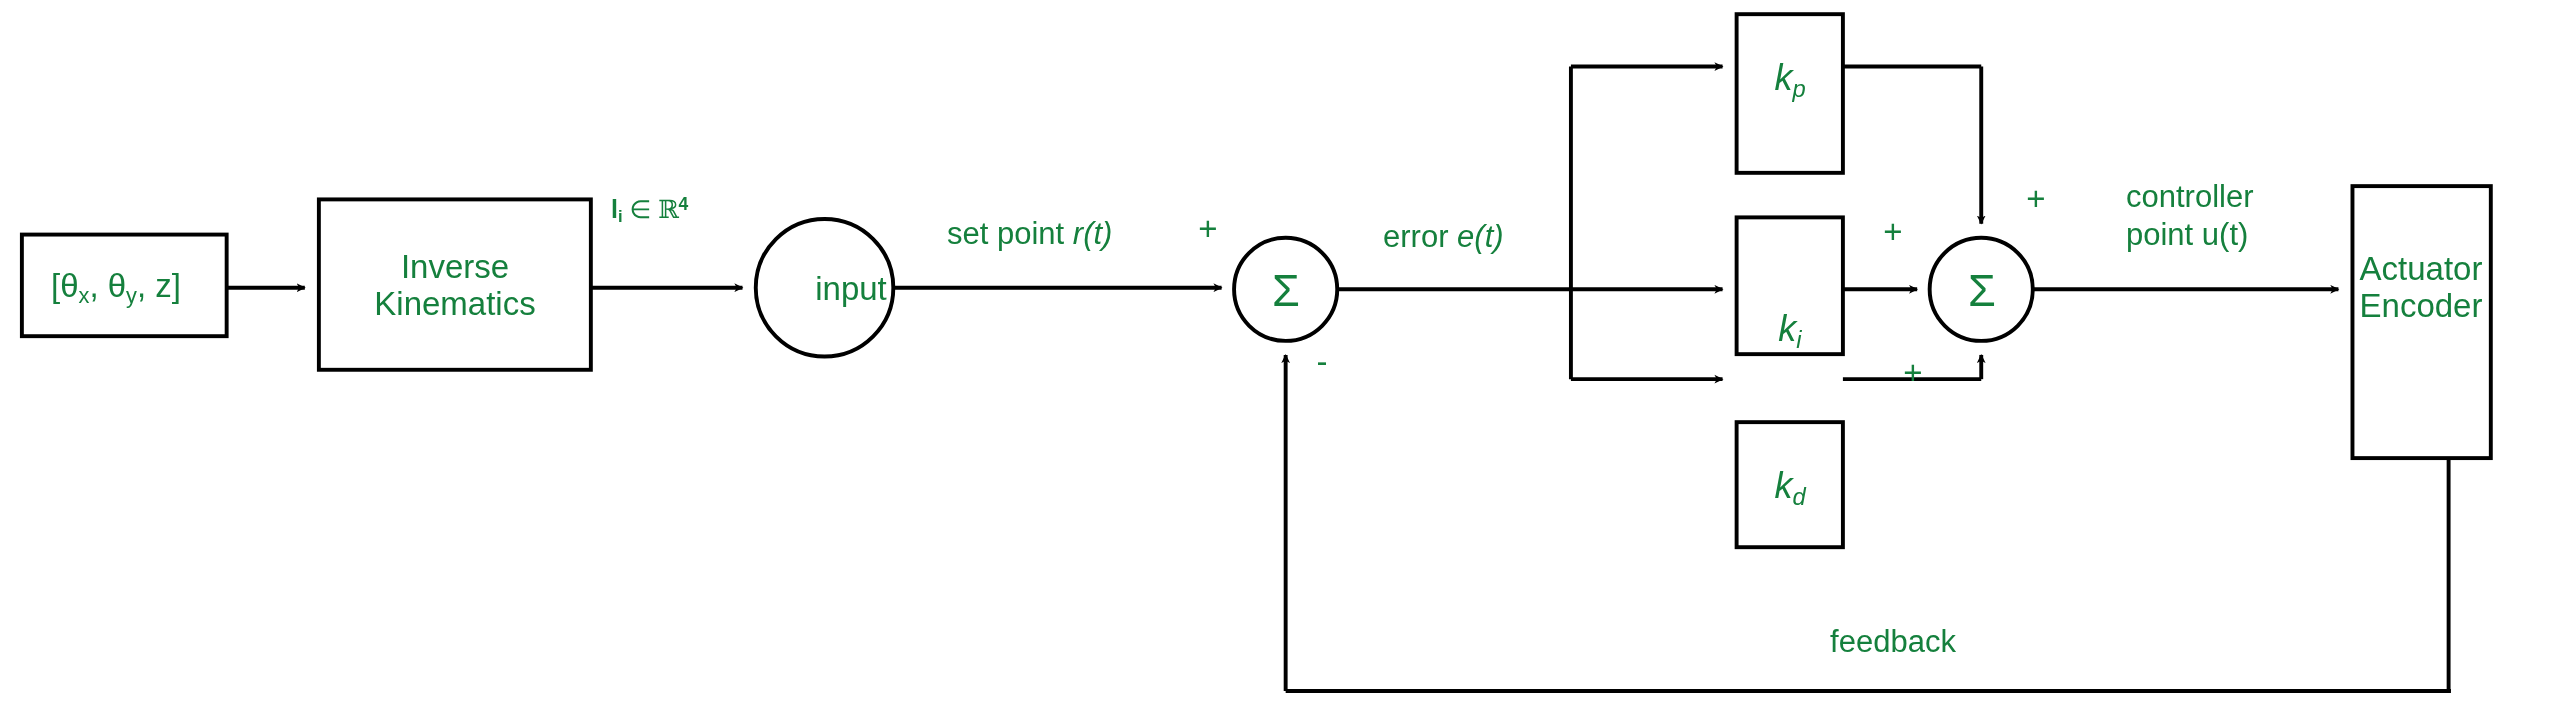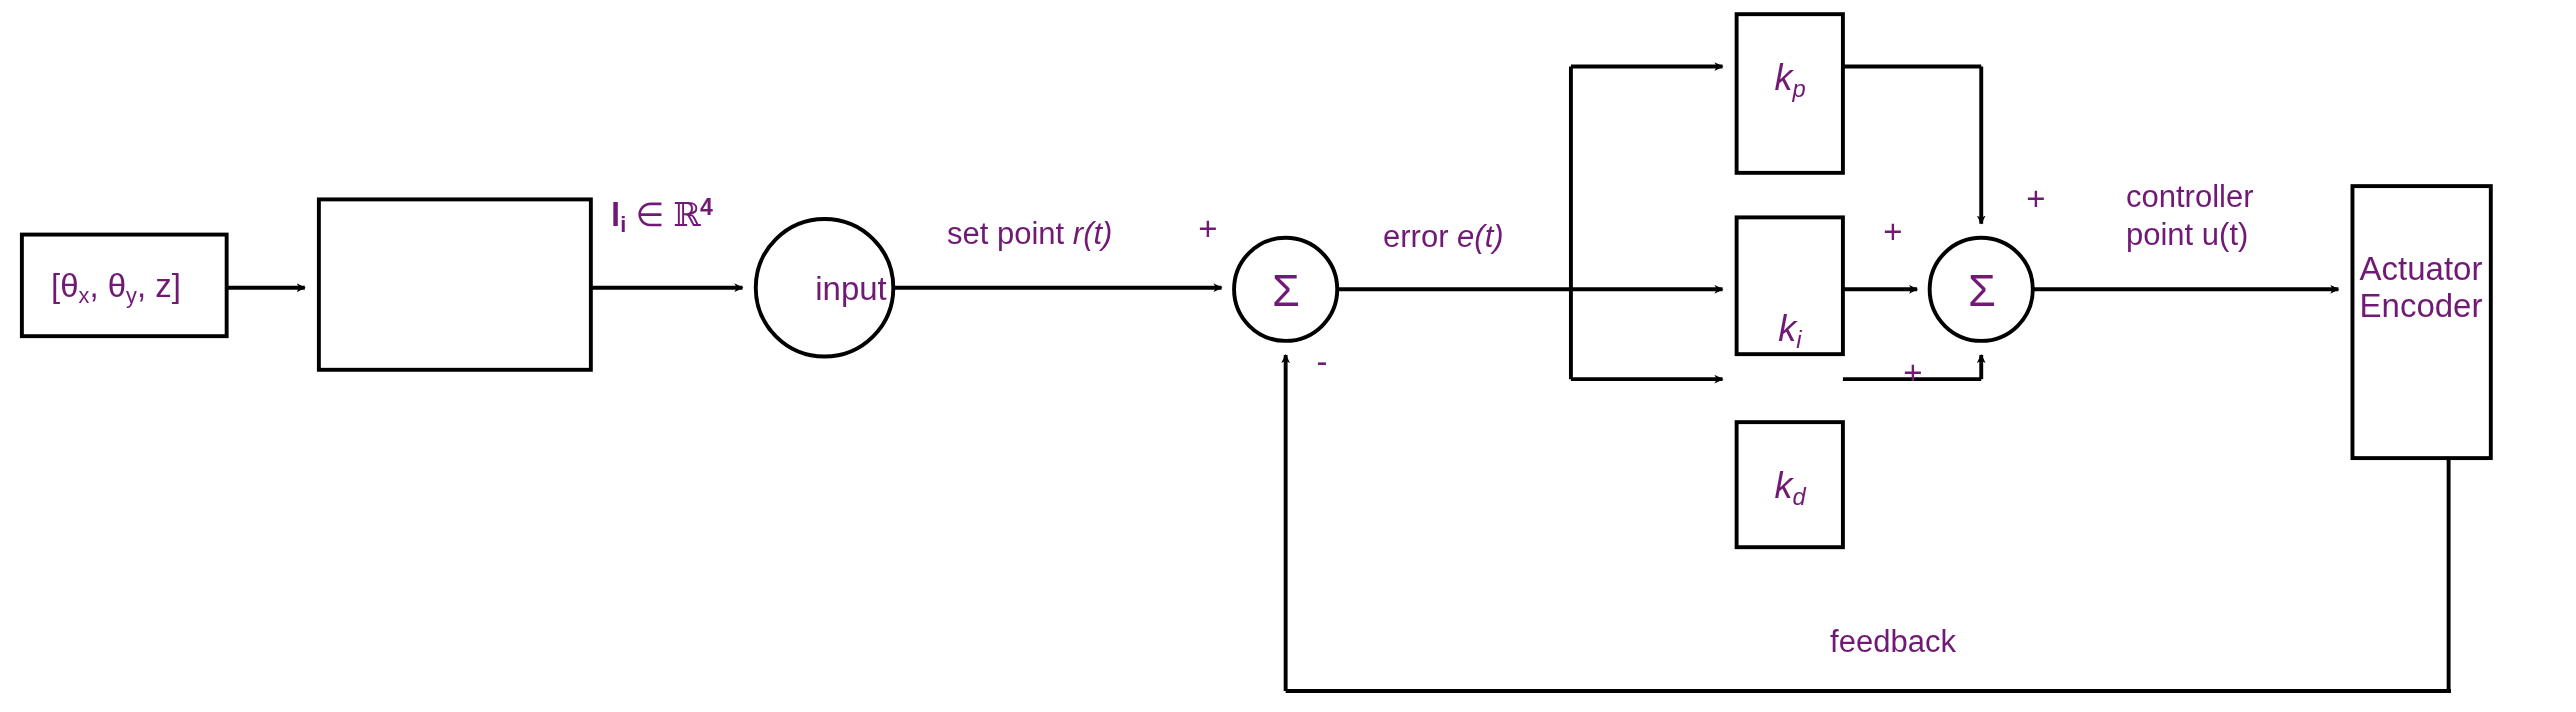--- a/index.html
+++ b/index.html
@@ -20,21 +20,21 @@
   #stage svg {
     position: absolute;
     left: 0;
     top: 0;
     width: 2576px;
     height: 713px;
   }
   
   .lbl {
     position: absolute;
-    color: #701a75;
+    color: #15803d;
     font-family: "Liberation Sans", sans-serif;
     white-space: nowrap;
     line-height: 1.12;
     user-select: none;
   }
   .lbl.ctr {
     transform: translate(-50%, -50%);
     text-align: center;
   }
   .box-text {
@@ -55,21 +55,21 @@
     vertical-align: -0.28em;
   }
   .sigma-text {
     font-size: 45px;
   }
   .sign-text {
     font-size: 33px;
     font-weight: 400;
   }
   .vec-text {
-    font-size: 33px;
+    font-size: 25px;
   }
   .vec-text .bold { font-weight: 700; }
   .vec-text .bold sub { font-size: 0.66em; vertical-align: -0.26em; font-weight: 700; }
   .vec-text .bb {
     font-family: "DejaVu Serif", serif;
     font-weight: 400;
     letter-spacing: -0.02em;
   }
   .vec-text sup.p4 {
     font-size: 0.70em;
@@ -128,20 +128,24 @@
       <line x1="3133" y1="586" x2="3133" y2="884"></line>
       <line x1="3136" y1="884" x2="1645" y2="884"></line>
       <line x1="1645" y1="884" x2="1645" y2="454" marker-end="url(#arrR)"></line>
     </g>
   </svg>
 
   <div class="lbl ctr box-text sub-text" style="left:116px; top:288px;">
     [θ<sub>x</sub>, θ<sub>y</sub>, z]
   </div>
 
+  <div class="lbl ctr box-text" style="left:455px; top:286px;">
+    <span class="ln">Inverse</span>
+    <span class="ln">Kinematics</span>
+  </div>
 
   <div class="lbl vec-text" style="left:611px; top:195px;">
     <span class="bold">l<sub>i</sub></span>
     <span> ∈ </span><span class="bb">ℝ</span><sup class="p4">4</sup>
   </div>
 
   <div class="lbl ctr circ-text" style="left:825px; top:289px;margin-left:26px;">input</div>
 
   <div class="lbl flow-text" style="left:947px; top:217px;">
     <span>set point</span>

